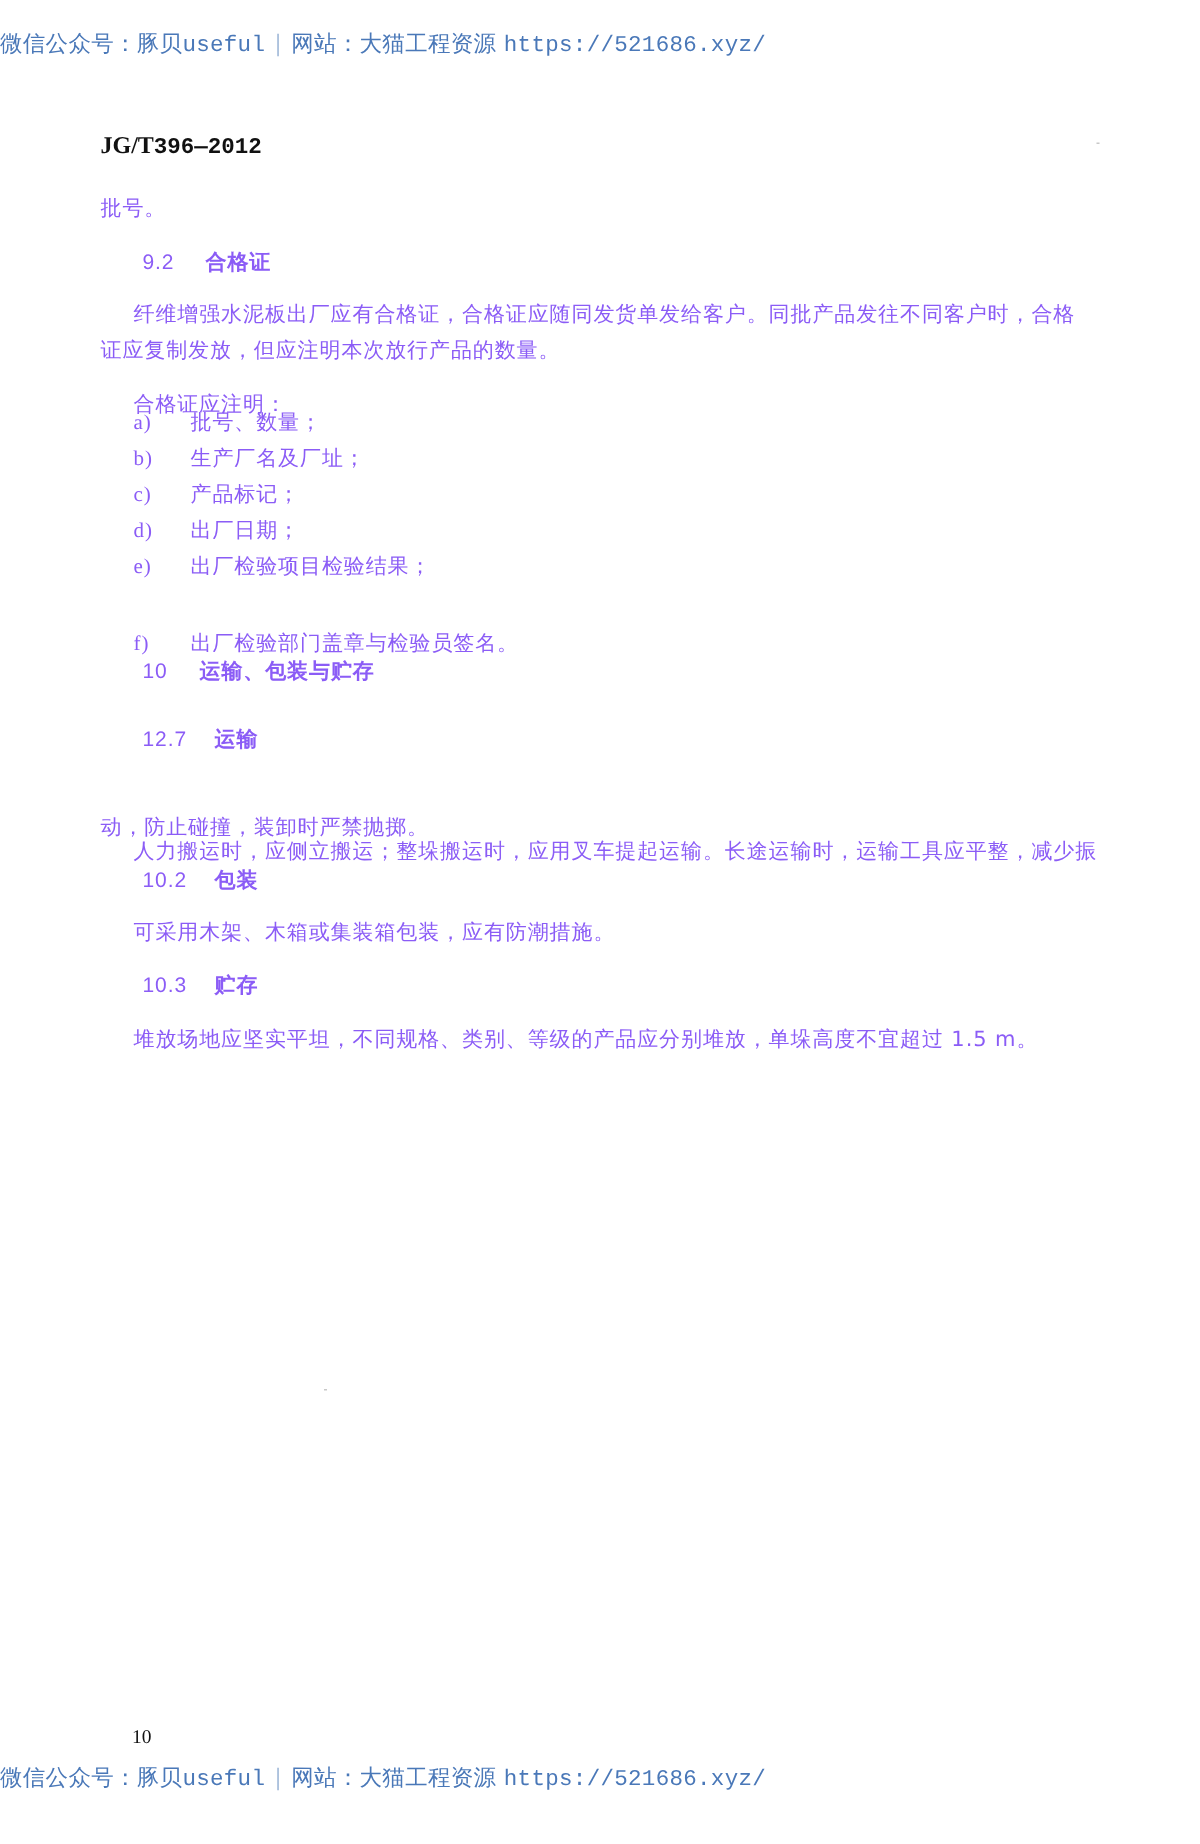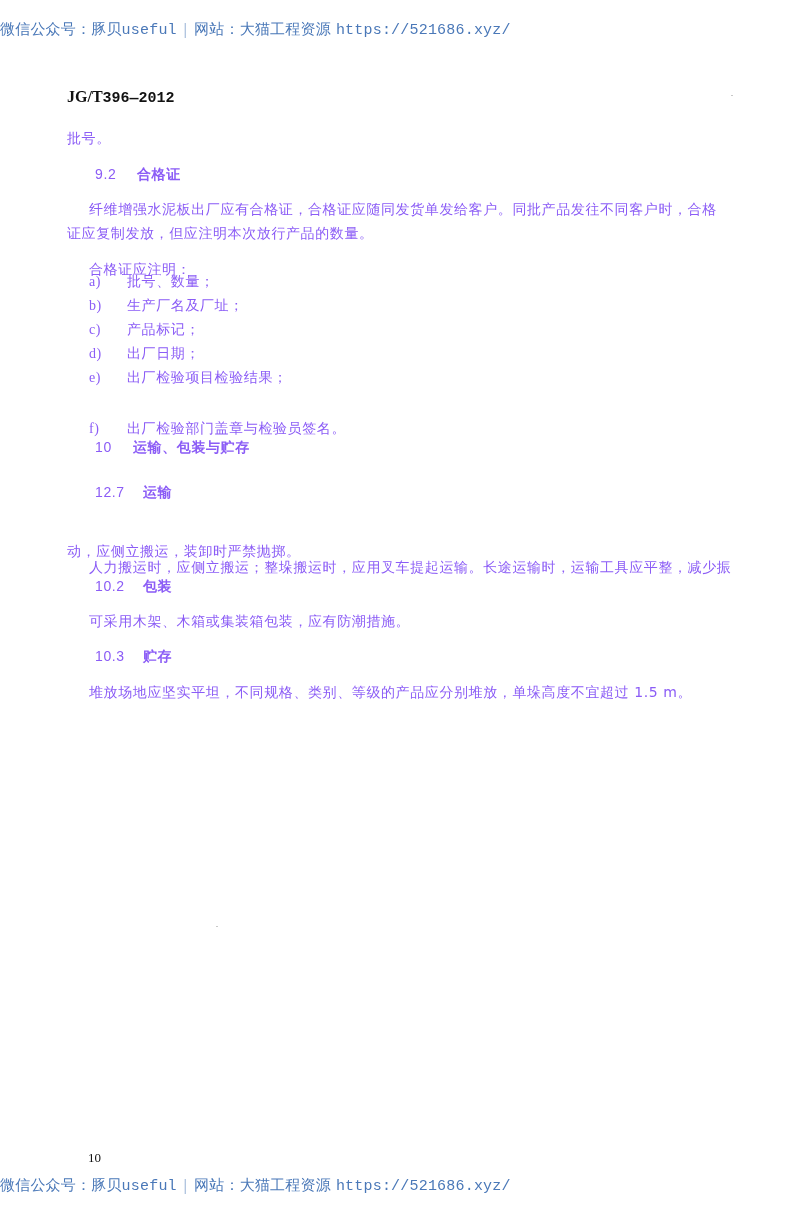--- a/index.html
+++ b/index.html
@@ -134,21 +134,21 @@
 </div>
 
 <div class="line heading" style="left:67px; top:439px;">
   <span class="hnum" style="width:38px;">10</span><span>运输、包装与贮存</span>
 </div>
 
 <div class="line heading" style="left:67px; top:484px;">
   <span class="hnum" style="width:48px;">12.7</span><span>运输</span>
 </div>
 <div class="line" style="left:89px; top:519px;margin-top:40px;">人力搬运时，应侧立搬运；整垛搬运时，应用叉车提起运输。长途运输时，运输工具应平整，减少振</div>
-<div class="line" style="left:67px; top:543px;">动，应侧立搬运，装卸时严禁抛掷。</div>
+<div class="line" style="left:67px; top:543px;">动，防止碰撞，装卸时严禁抛掷。</div>
 
 <div class="line heading" style="left:67px; top:578px;">
   <span class="hnum" style="width:48px;">10.2</span><span>包装</span>
 </div>
 <div class="line" style="left:89px; top:613px;">可采用木架、木箱或集装箱包装，应有防潮措施。</div>
 
 <div class="line heading" style="left:67px; top:648px;">
   <span class="hnum" style="width:48px;">10.3</span><span>贮存</span>
 </div>
 <div class="line" style="left:89px; top:684px;">堆放场地应坚实平坦，不同规格、类别、等级的产品应分别堆放，单垛高度不宜超过 1.5 m。</div>

